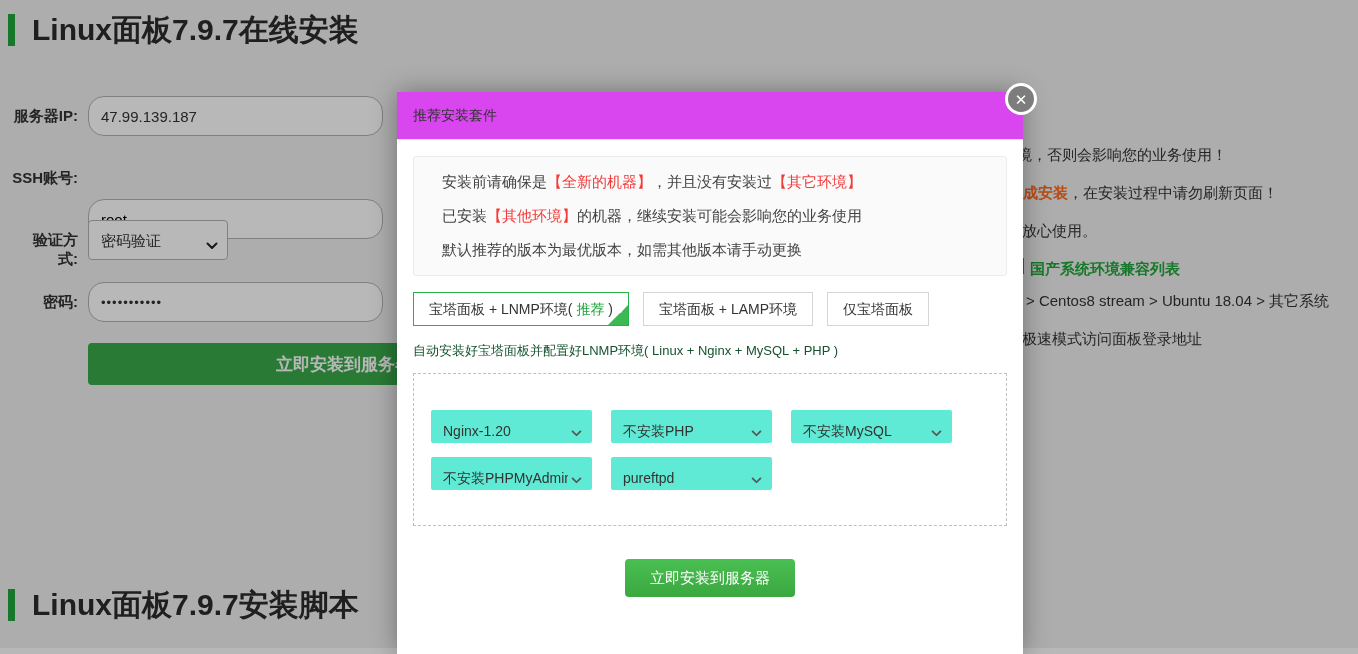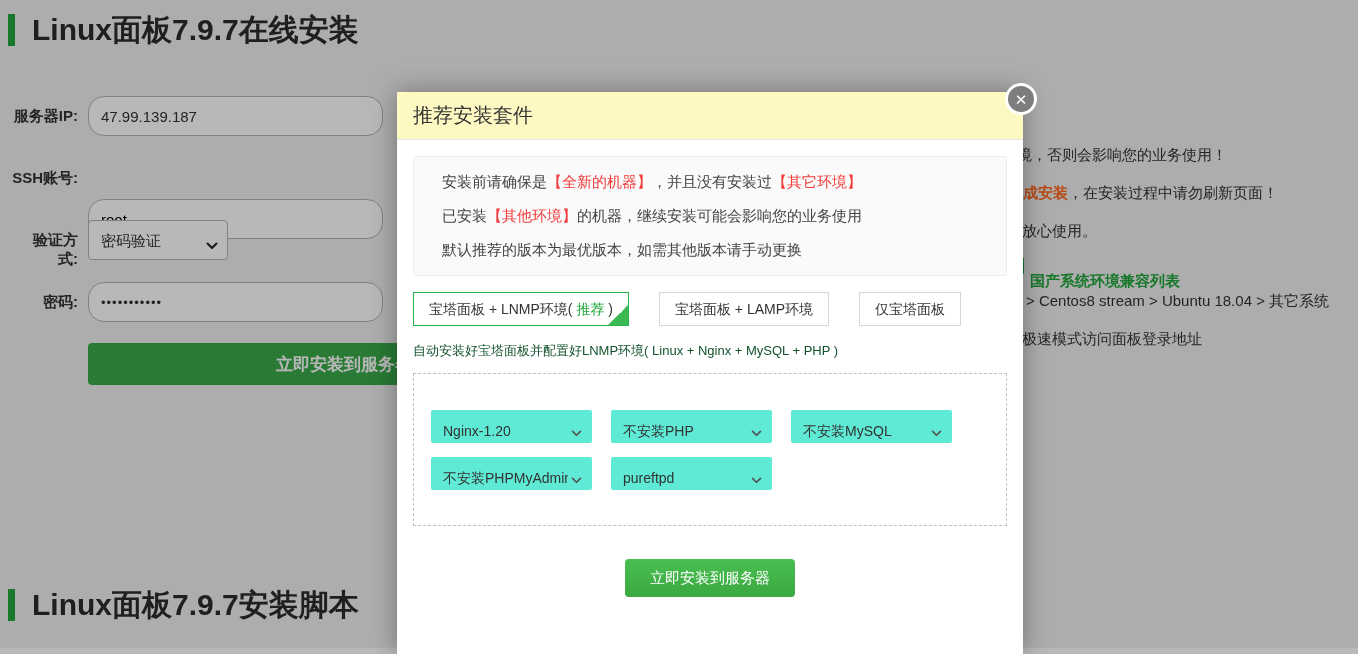--- a/index.html
+++ b/index.html
@@ -29,33 +29,33 @@
   .rline .emph { color:#ff6a1e; font-weight:700; }
   .rline.green { color:#21a63b; font-weight:700; }
   .rbar { position:absolute; width:4px; height:16px; background:#21a63b; }
 
   
   .overlay { position:absolute; inset:0; background:rgba(0,0,0,0.28); z-index:5; }
 
   
   .modal { position:absolute; left:397px; top:92px; width:626px; height:562px; background:#fff; z-index:10;
            box-shadow:0 0 24px rgba(0,0,0,0.35); }
-  .mhead { height:48px; background:#fef9c3; border-bottom:1px solid #e6e6e6; display:flex; align-items:center;
-           padding:5px 16px; font-size:20px; color:#333; }
+  .mhead { height:48px; background:#d946ef; border-bottom:1px solid #e6e6e6; display:flex; align-items:center;
+           padding:5px 16px; font-size:14px; color:#333; }
   .mclose { position:absolute; top:-9px; left:608px; width:32px; height:32px; border-radius:50%; background:#7d7d7d;
             border:3px solid #fff; color:#fff; font-size:15px; font-weight:700; display:flex; align-items:center;
             justify-content:center; cursor:pointer; line-height:1; }
   .mbody { padding:0 16px; }
   .warnbox { margin-top:16px; background:#fafafa; border:1px solid #ececec; border-radius:3px;
              padding:8px 28px; }
   .warnbox p { font-size:15px; color:#444; line-height:34px; white-space:nowrap; }
   .warnbox .red { color:#f43b3b; }
   .tabs { margin-top:16px; display:flex; }
   .tab { position:relative; height:34px; line-height:32px; padding:0 15px; border:1px solid #d6d6d6; border-radius:0;
-         background:#fff; font-size:14px; color:#333; margin-right:30px; white-space:nowrap; cursor:pointer; overflow:hidden; }
+         background:#fff; font-size:14px; color:#333; margin-right:14px; white-space:nowrap; cursor:pointer; overflow:hidden; }
   .tab.active { border:1px solid #26b34b; }
   .tab.active .rec { color:#21a63b; }
   .corner { position:absolute; right:0; bottom:0; width:0; height:0;
             border-left:20px solid transparent; border-bottom:20px solid #3cb953; }
   .corner-check { position:absolute; right:1px; bottom:-1px; color:#fff; font-size:11px; font-weight:700; }
   .desc { margin-top:16px; font-size:13px; color:#14532d; }
   .dashbox { margin-top:13px; width:594px; height:153px; border:1px dashed #bfbfbf; padding:22px 17px 0 17px; }
   .dash-label { font-size:14px; color:#333; }
   .selrow { display:flex; margin-top:14px; }
   .mselwrap { position:relative; width:161px; height:33px; margin-right:19px; }
@@ -101,21 +101,21 @@
     <div class="greenbar" style="left:8px; top:589px; height:32px;"></div>
     <div class="h1" style="left:32px; top:585px;">Linux面板7.9.7安装脚本</div>
 
     <div class="bottomstrip"></div>
     <div class="peekbtn"></div>
 
     <div class="rline" style="left:1002px; top:146px;">环境，否则会影响您的业务使用！</div>
     <div class="rline" style="left:1008px; top:184px;"><span class="emph">完成安装</span><span>，在安装过程中请勿刷新页面！</span></div>
     <div class="rline" style="left:1022px; top:222px;">放心使用。</div>
     <div class="rbar" style="left:1020px; top:258px;"></div>
-    <div class="rline green" style="left:1030px; top:272px;">国产系统环境兼容列表</div>
+    <div class="rline green" style="left:1030px; top:260px;">国产系统环境兼容列表</div>
     <div class="rline" style="left:1026px; top:292px;">&gt; Centos8 stream &gt; Ubuntu 18.04 &gt; 其它系统</div>
     <div class="rline" style="left:1022px; top:330px;">极速模式访问面板登录地址</div>
   </div>
 
   <div class="overlay"></div>
 
   <div class="modal">
     <div class="mclose">✕</div>
     <div class="mhead">推荐安装套件</div>
 

